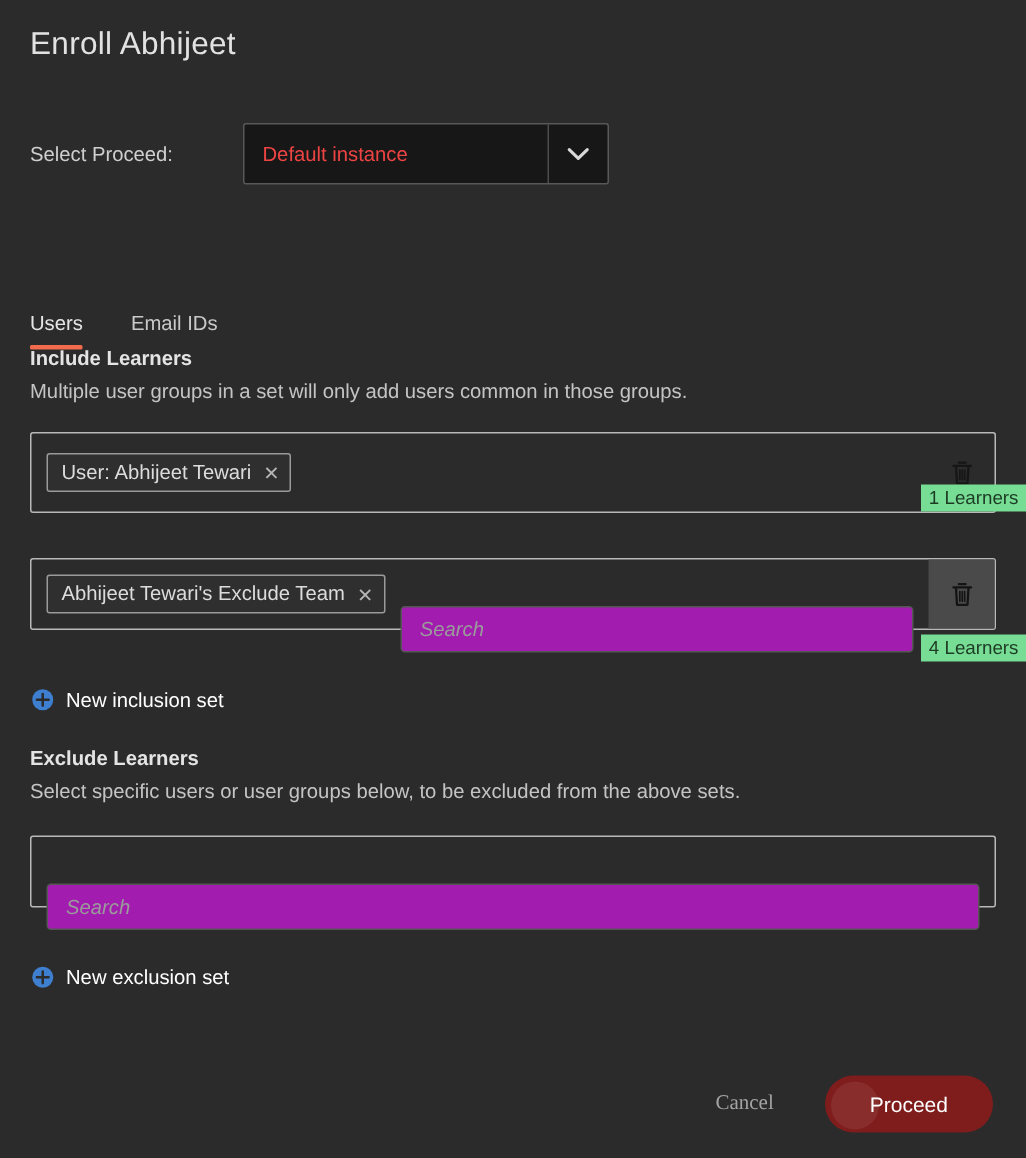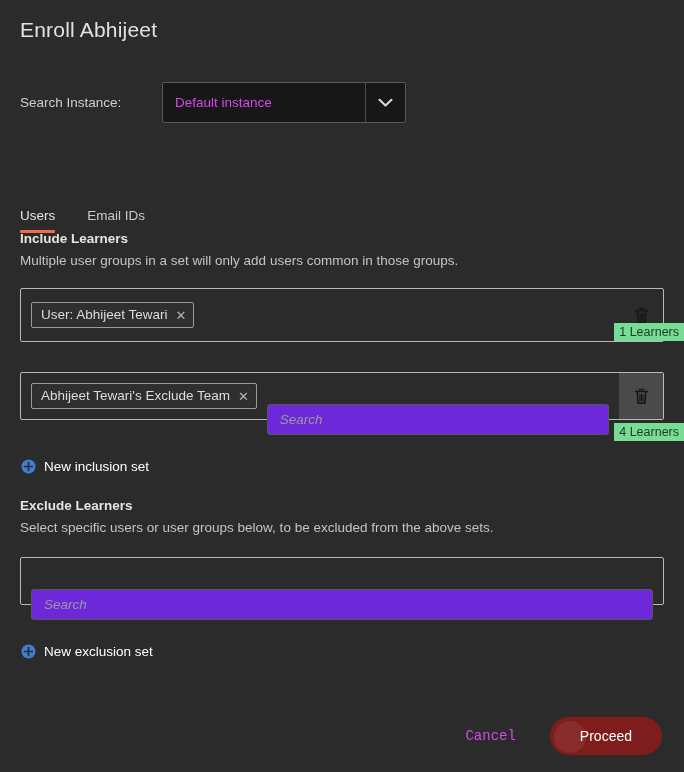--- a/index.html
+++ b/index.html
@@ -44,21 +44,21 @@
     width: 244px; height: 41px;
     background: #171717;
     border: 1px solid #585858;
     border-radius: 2px;
   }
   .select-value {
     flex: 1;
     display: flex; align-items: center;
     padding: 0 12px;
     font-size: 13.5px;
-    color: #d946ef;
+    color: #ef4444;
     white-space: nowrap;
     overflow: hidden;
   }
   .select-caret {
     width: 40px;
     border-left: 1px solid #4d4d4d;
     display: flex; align-items: center; justify-content: center;
   }
   .select-caret svg { display: block; }
 
@@ -142,21 +142,21 @@
   .chip-x {
     font-size: 13px;
     color: #b5b5b5;
     cursor: pointer;
     line-height: 1;
   }
   .search-input {
     flex: 1;
     min-width: 40px;
     height: 31px;
-    background: #6d28d9;
+    background: #a21caf;
     border: 1px solid #565656;
     border-radius: 3px;
     color: #d0d0d0;
     font-family: "Liberation Sans", sans-serif;
     font-size: 13.5px;
     font-style: italic;
     padding: 0 12px;
     outline: none;
     margin-top: 46px;
   }
@@ -211,22 +211,22 @@
     left: 0; right: 0; bottom: 0;
     height: 72px;
     display: flex;
     align-items: center;
     justify-content: flex-end;
     padding-right: 22px;
     gap: 20px;
   }
   .btn-cancel {
     background: none; border: none;
-    color: #d946ef;
-    font-family: Liberation Mono, monospace;
+    color: #a3a3a3;
+    font-family: Liberation Serif, serif;
     font-size: 14px;
     padding: 8px 14px;
     cursor: pointer;
   }
   .btn-proceed {
     position: relative;
     background: #7f1d1d;
     border: none;
     border-radius: 20px;
     color: #ffffff;
@@ -244,21 +244,21 @@
     border-radius: 50%;
     background: rgba(255,255,255,0.07);
   }
 </style>
 </head>
 <body>
 
 <div class="page-title">Enroll Abhijeet</div>
 
 <div class="instance-row">
-  <span class="instance-label">Search Instance:</span>
+  <span class="instance-label">Select Proceed:</span>
   <div class="select-wrap">
     <span class="select-value">Default instance</span>
     <span class="select-caret">
       <svg width="15" height="10" viewBox="0 0 15 10" aria-hidden="true">
         <path d="M1.5 1.8 L7.5 7.6 L13.5 1.8" fill="none" stroke="#d9d9d9" stroke-width="2.1" stroke-linecap="round" stroke-linejoin="round"></path>
       </svg>
     </span>
   </div>
 </div>
 

